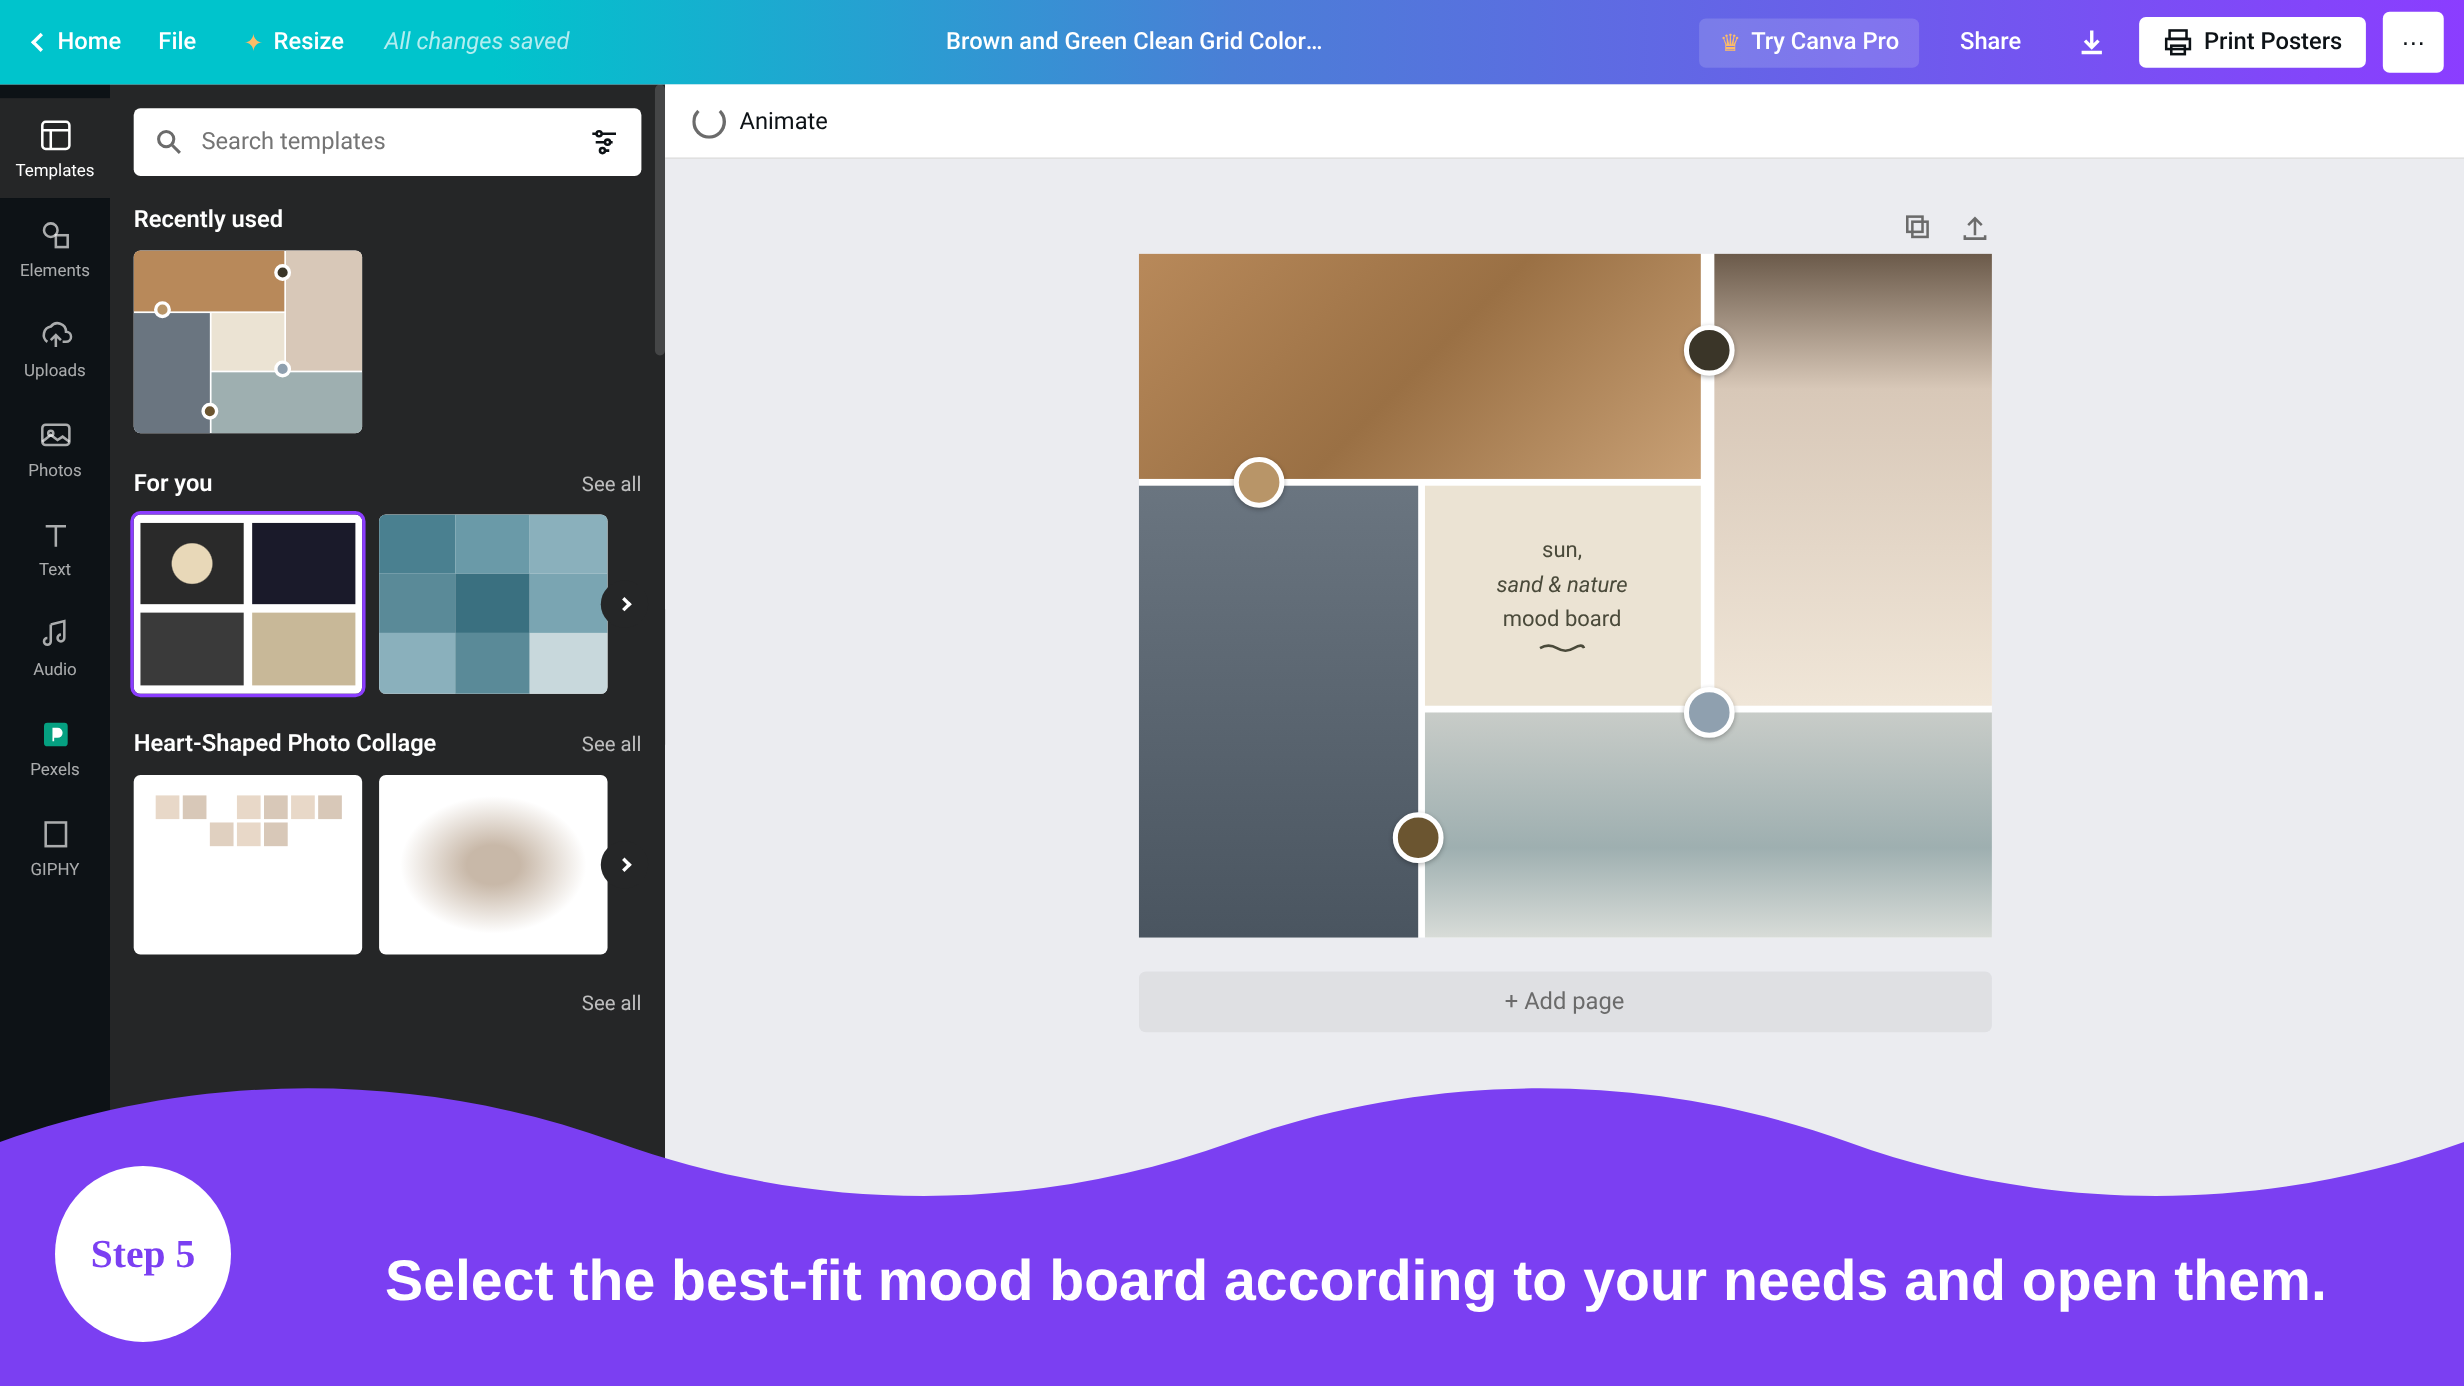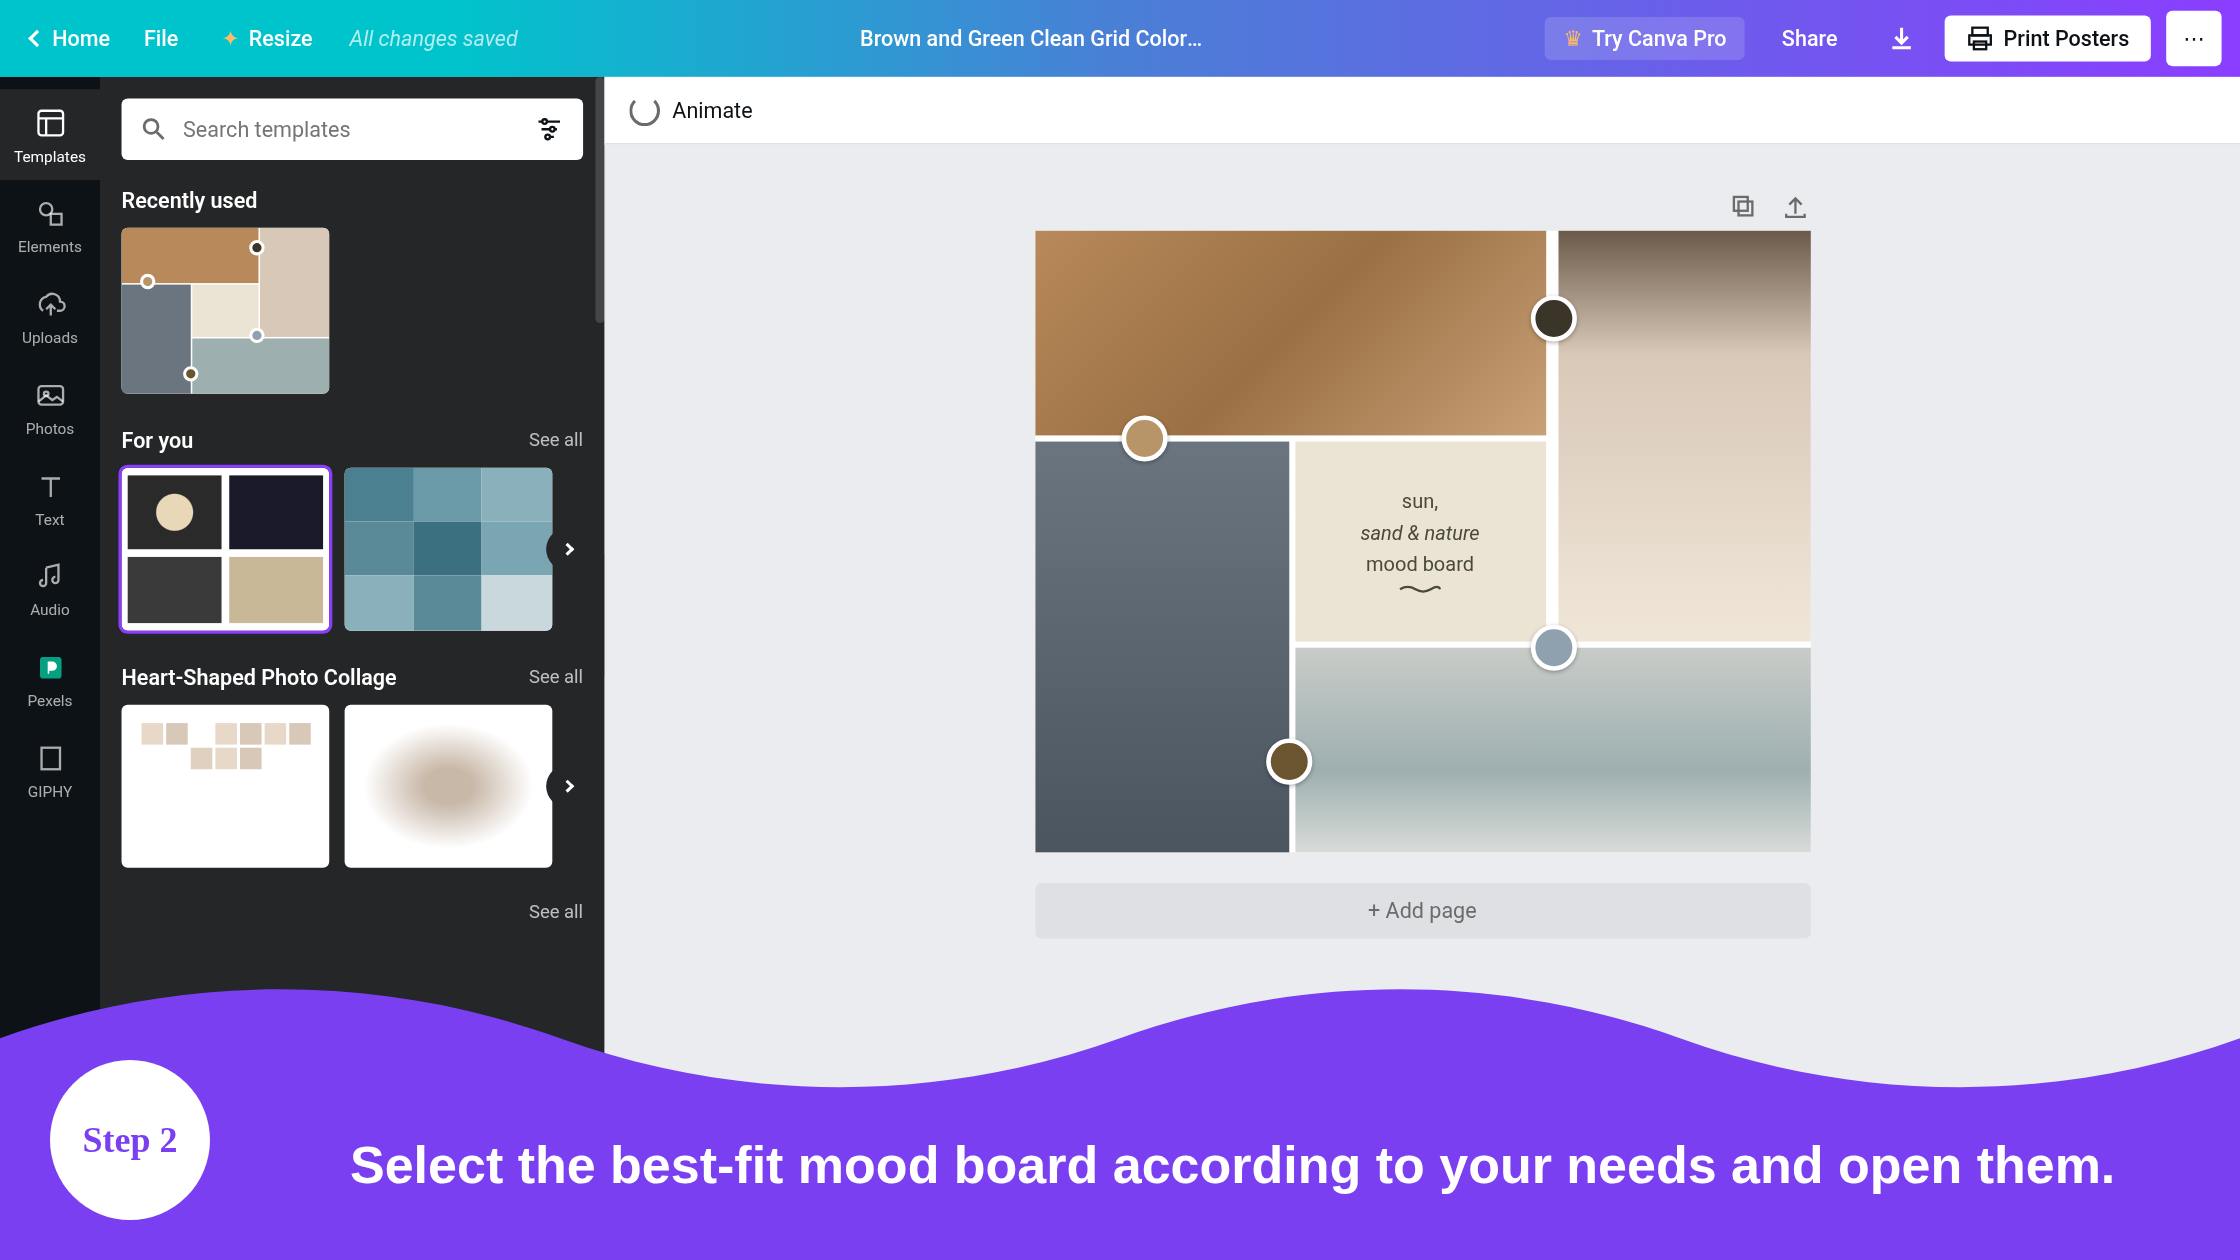--- a/index.html
+++ b/index.html
@@ -325,14 +325,14 @@
         </div>
         <div class="add-page">+ Add page</div>
       </div>
     </div>
   </div>
 </div>
 
 <svg class="overlay-wave" viewBox="0 0 2240 460" preserveAspectRatio="none">
   <path d="M0,120 C180,20 380,20 560,120 C740,220 940,220 1120,120 C1300,20 1500,20 1680,120 C1860,220 2060,220 2240,120 L2240,460 L0,460 Z" fill="#7b3ff2"></path>
 </svg>
-<div class="step-badge">Step 2</div>
+<div class="step-badge">Step 5</div>
 <div class="step-text">Select the best-fit mood board according to your needs and open them.</div>
 
 </body></html>

